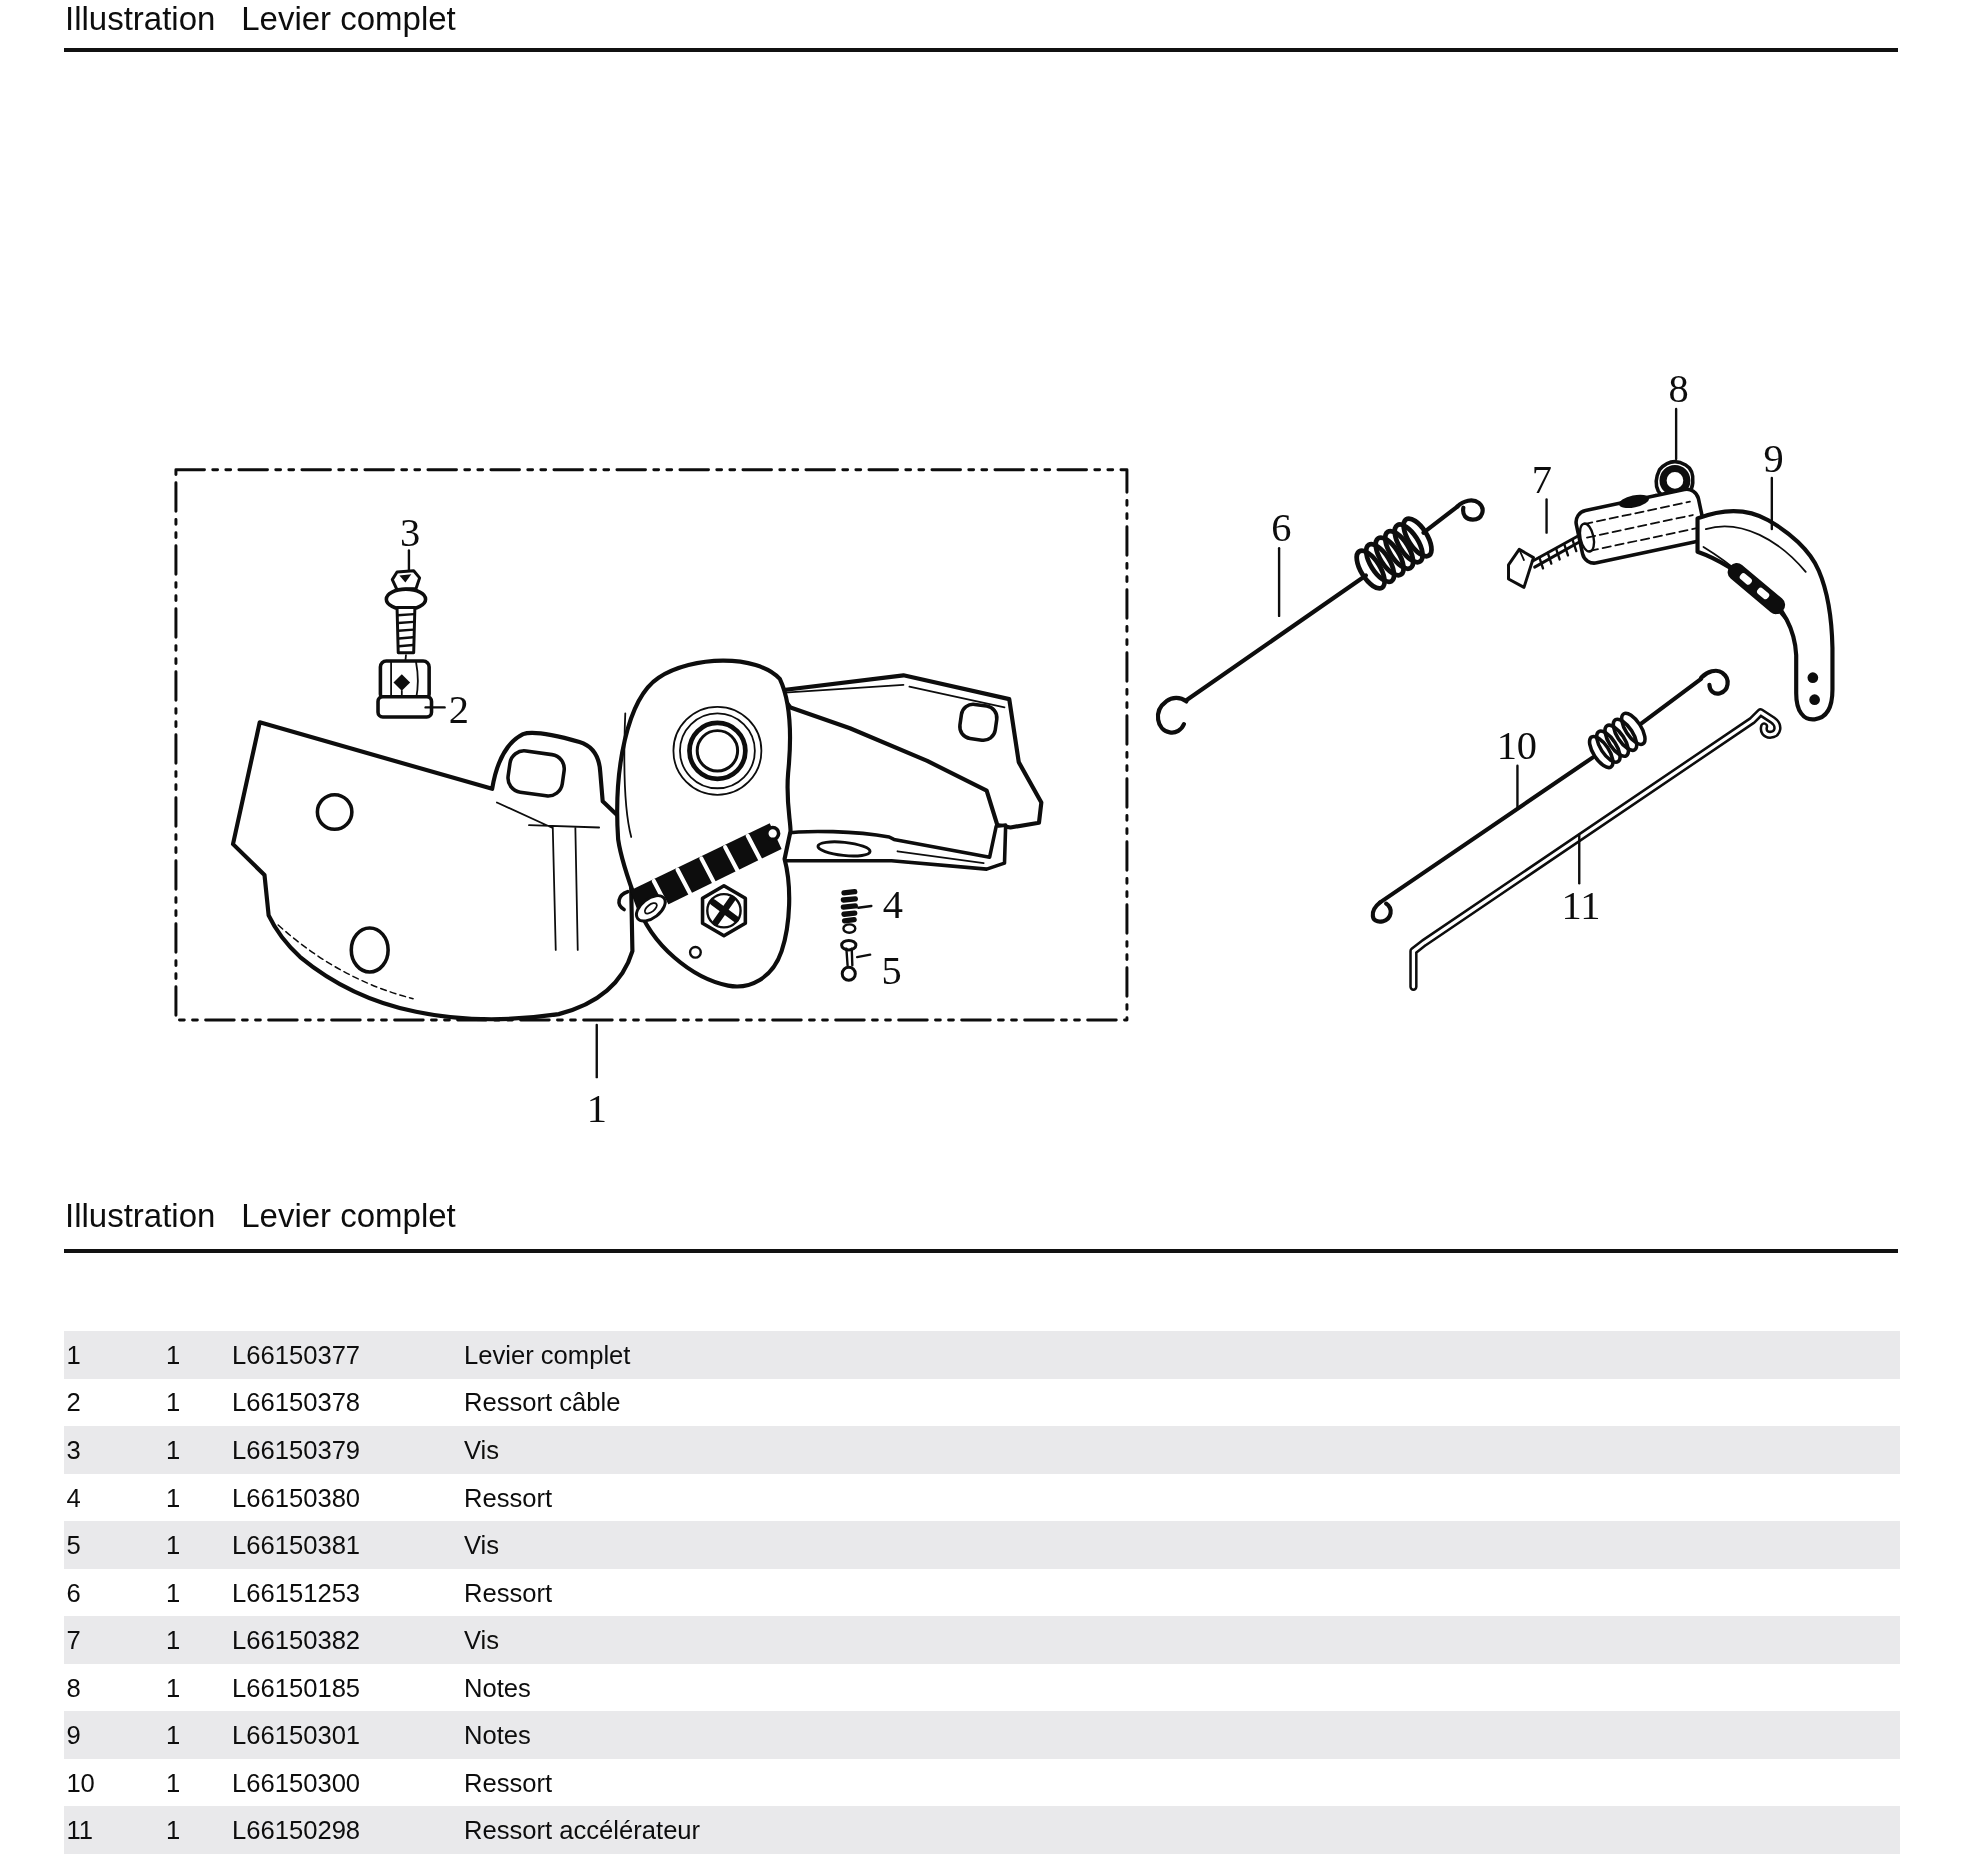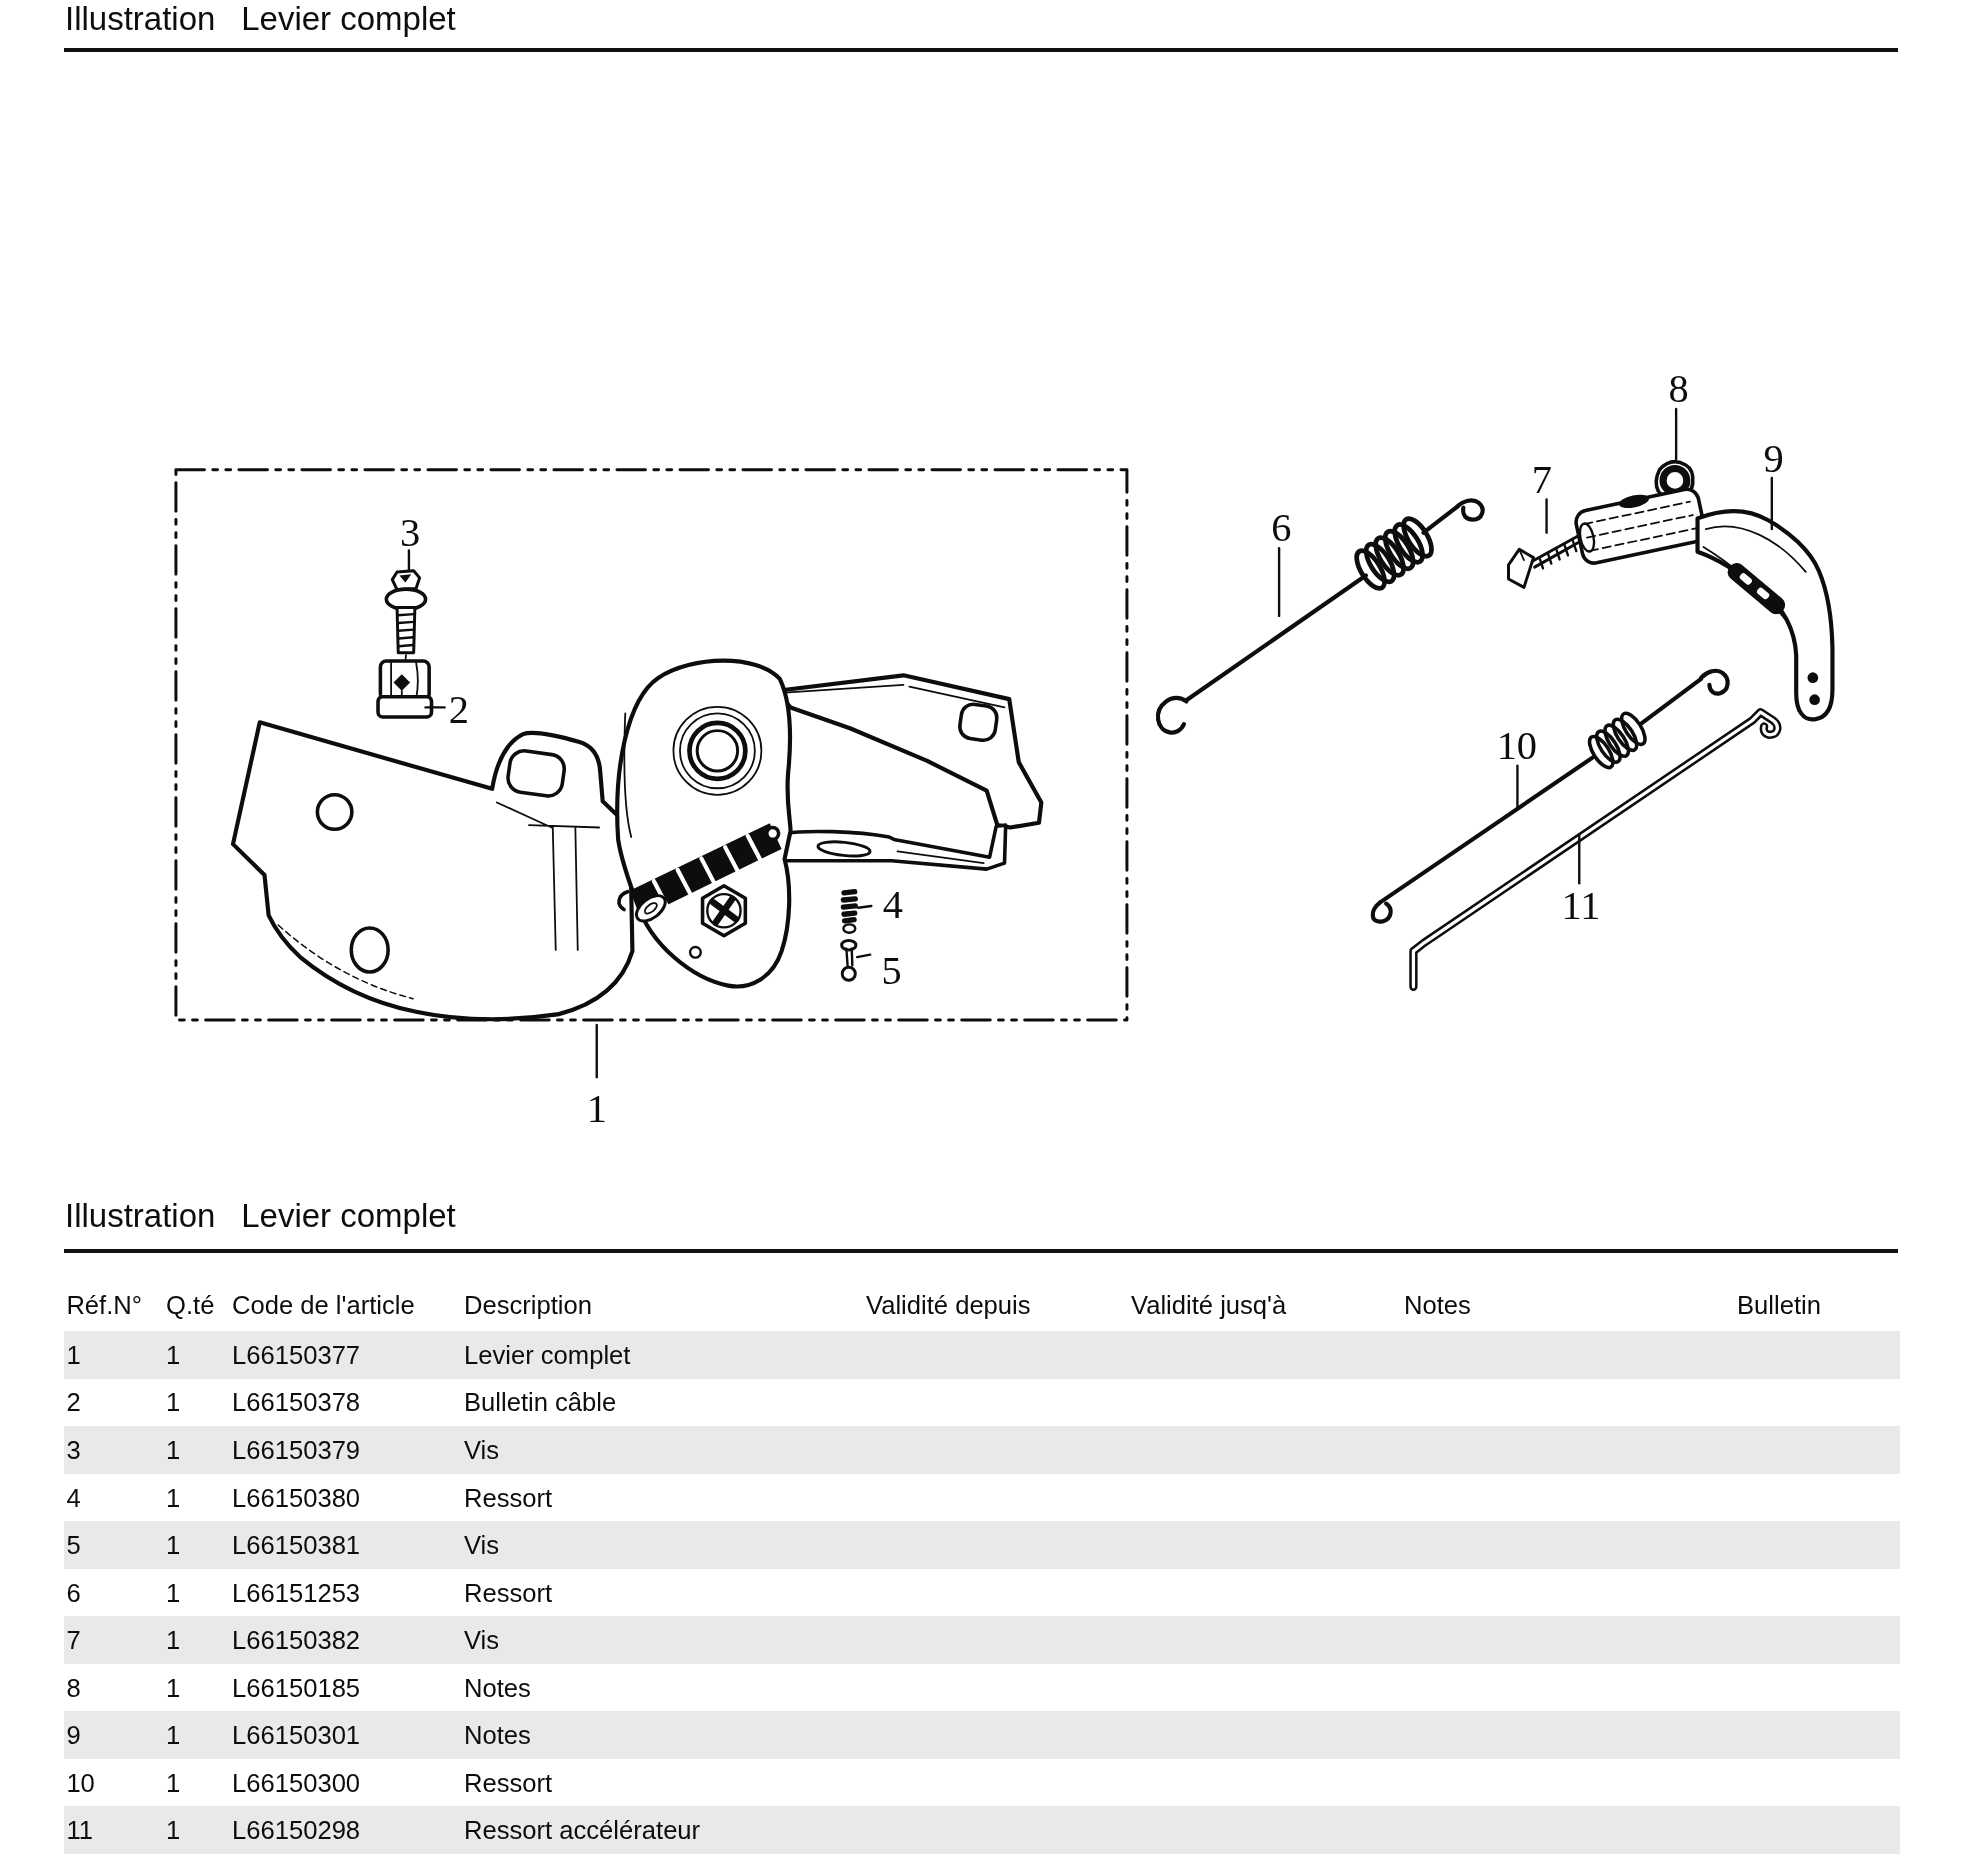--- a/index.html
+++ b/index.html
@@ -213,42 +213,32 @@
       <text x="2660" y="1546">11</text>
     </g>
   </svg>
 
   <div class="title-block" style="top:1197px;">
     <span>Illustration</span><span class="gap"></span>
     <span>Levier complet</span>
   </div>
   <div class="rule" style="top:1249px;"></div>
 
-  <div class="thead">
-    <span class="c-ref">Réf.N°</span>
-    <span class="c-qty">Q.té</span>
-    <span class="c-code">Code de l'article</span>
-    <span class="c-desc">Description</span>
-    <span class="c-vfrom">Validité depuis</span>
-    <span class="c-vto">Validité jusq'à</span>
-    <span class="c-notes">Notes</span>
-    <span class="c-bull">Bulletin</span>
-  </div>
 
   <div class="trow striped" style="top:1331px;">
     <span class="c-ref">1</span>
     <span class="c-qty">1</span>
     <span class="c-code">L66150377</span>
     <span class="c-desc">Levier complet</span>
   </div>
   <div class="trow" style="top:1378px;">
     <span class="c-ref">2</span>
     <span class="c-qty">1</span>
     <span class="c-code">L66150378</span>
-    <span class="c-desc">Bulletin câble</span>
+    <span class="c-desc">Ressort câble</span>
   </div>
   <div class="trow striped" style="top:1426px;">
     <span class="c-ref">3</span>
     <span class="c-qty">1</span>
     <span class="c-code">L66150379</span>
     <span class="c-desc">Vis</span>
   </div>
   <div class="trow" style="top:1474px;">
     <span class="c-ref">4</span>
     <span class="c-qty">1</span>

